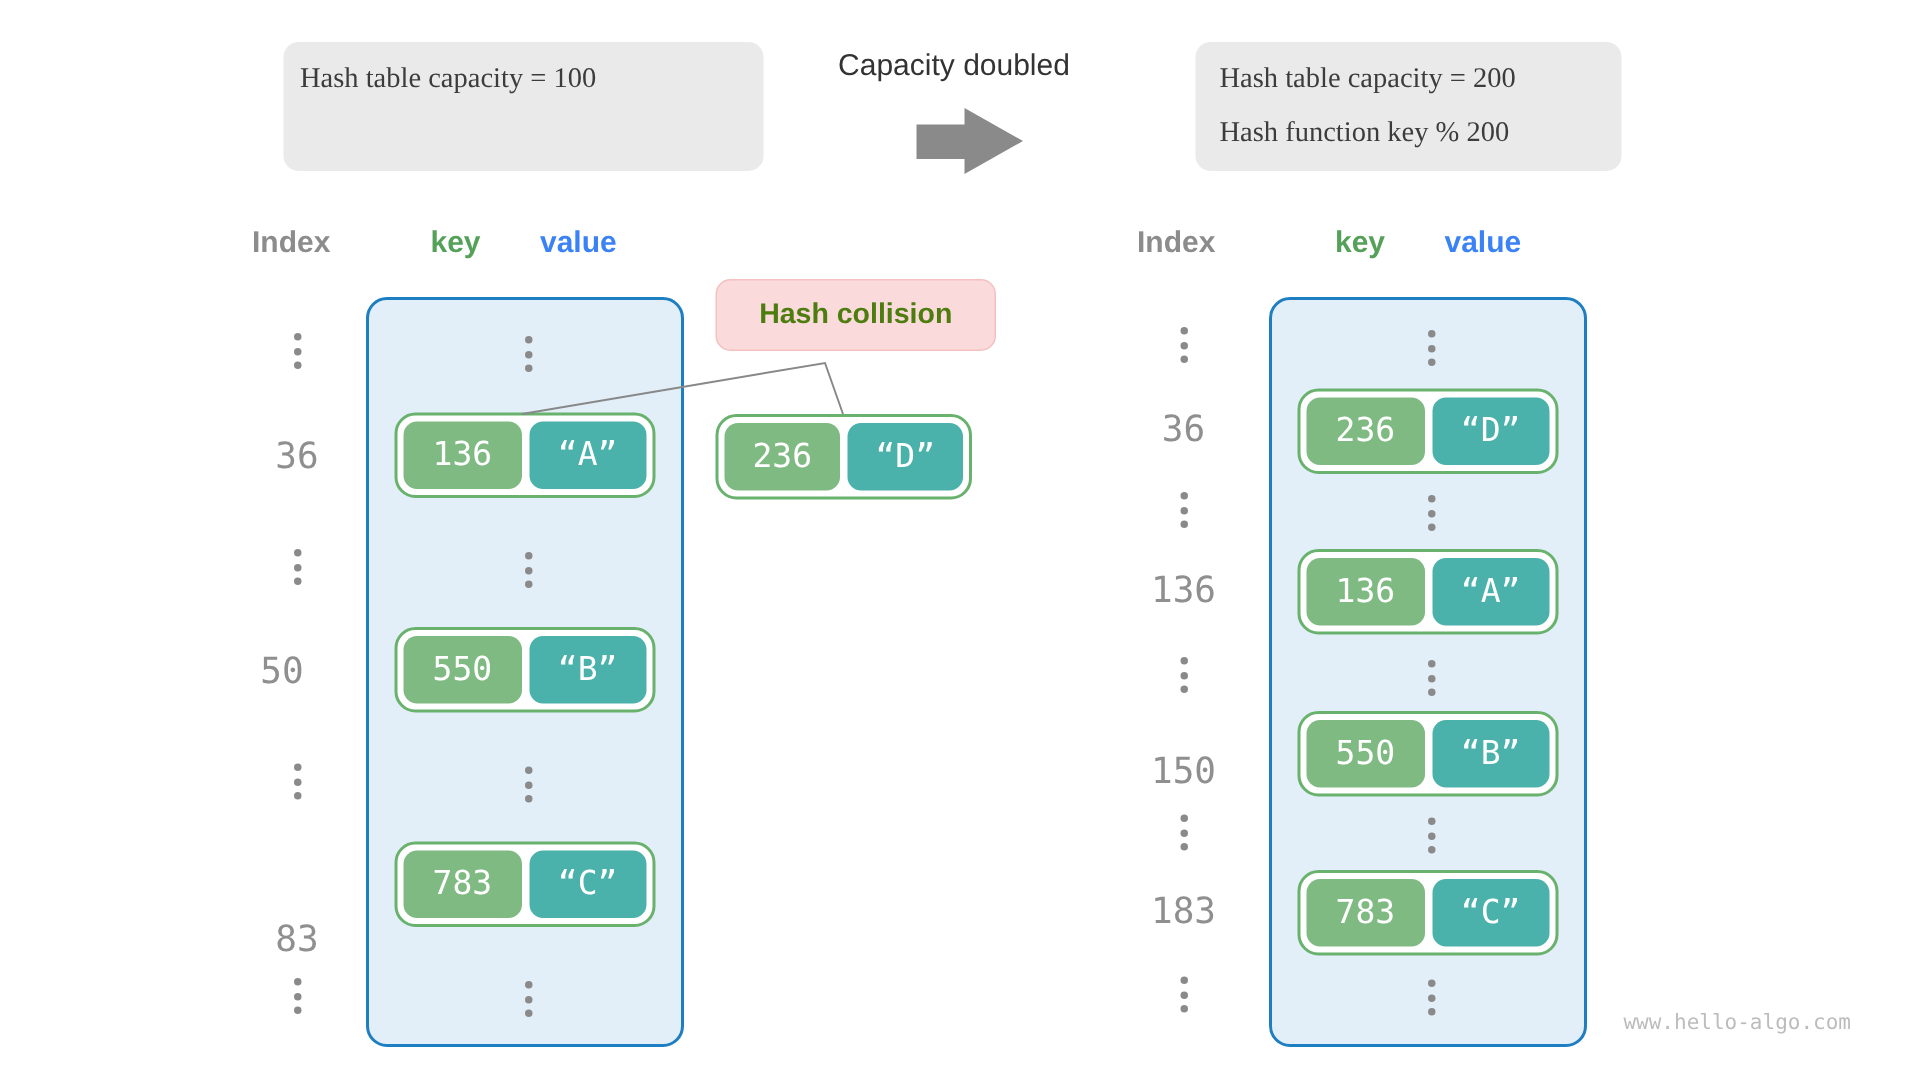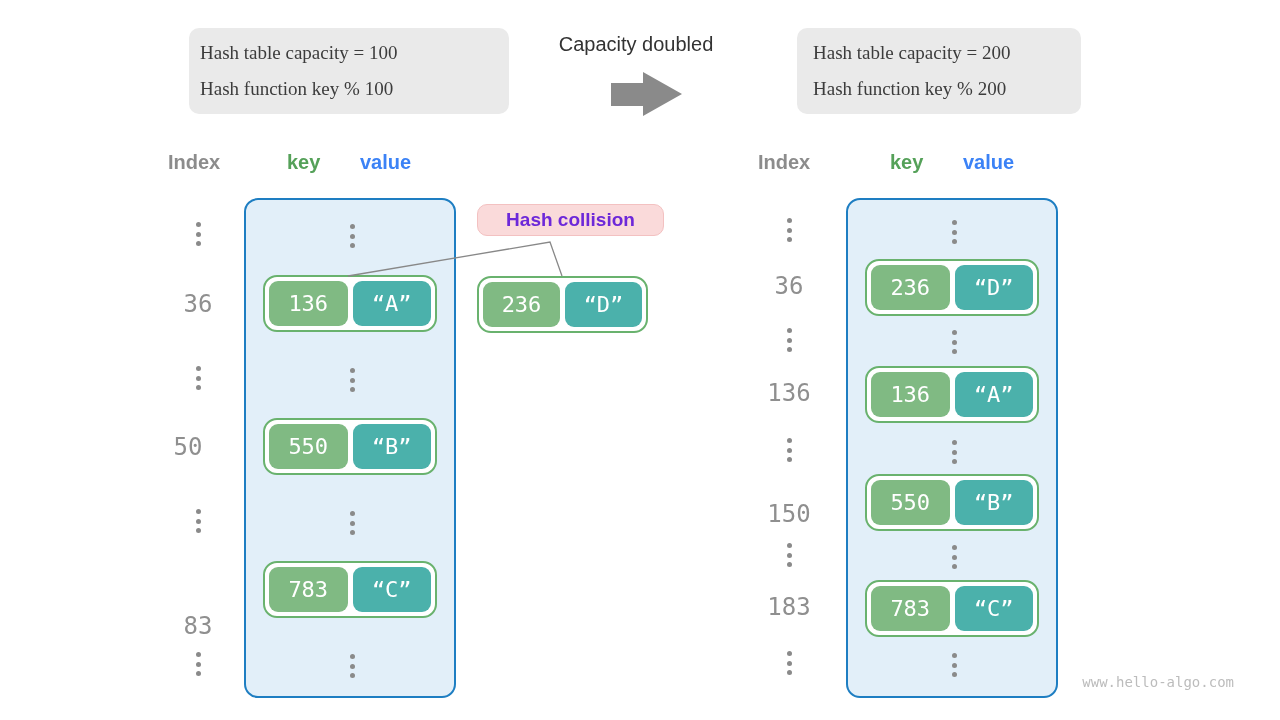--- a/index.html
+++ b/index.html
@@ -47,39 +47,38 @@
         align-items:center;justify-content:space-between;}
   .dots i{display:block;width:5px;height:5px;border-radius:50%;background:#8a8a8a;}
   .dots.in-bucket{left:94px;}
   
   .idx{
     position:absolute;width:80px;text-align:center;
     font-family:"DejaVu Sans Mono",monospace;font-size:24px;color:#8f8f8f;line-height:28px;
   }
   
   .collision-badge{
-    position:absolute;left:477px;top:204px;width:187px;height:32px;box-sizing:border-box;
+    position:absolute;left:477px;top:186px;width:187px;height:48px;box-sizing:border-box;
     background:#fadada;border:1.5px solid #f3c1c1;border-radius:10px;
     display:flex;align-items:center;justify-content:center;
-    color:#6d28d9;font-size:19px;font-weight:bold;
+    color:#4d7c0f;font-size:19px;font-weight:bold;
   }
   .connector{position:absolute;left:0;top:0;pointer-events:none;}
   .watermark{
     position:absolute;right:46px;top:674px;
     font-family:"DejaVu Sans Mono",monospace;font-size:14px;color:#bcbcbc;
   }
 </style>
 </head>
 <body>
 
 <div class="canvas">
 
   <div class="infobox" style="left:189px;width:320px;">
     <div>Hash table capacity = 100</div>
-    <div>Hash function key % 100</div>
   </div>
 
   <div class="transition-label">Capacity doubled</div>
   <div class="arrow-wrap">
     <svg width="85" height="55" viewBox="0 0 85 55">
       <polygon points="6,18 38,18 38,7 77,29 38,51 38,41 6,41" fill="#8a8a8a"></polygon>
     </svg>
   </div>
 
   <div class="infobox" style="left:797px;width:284px;padding-left:16px;">

